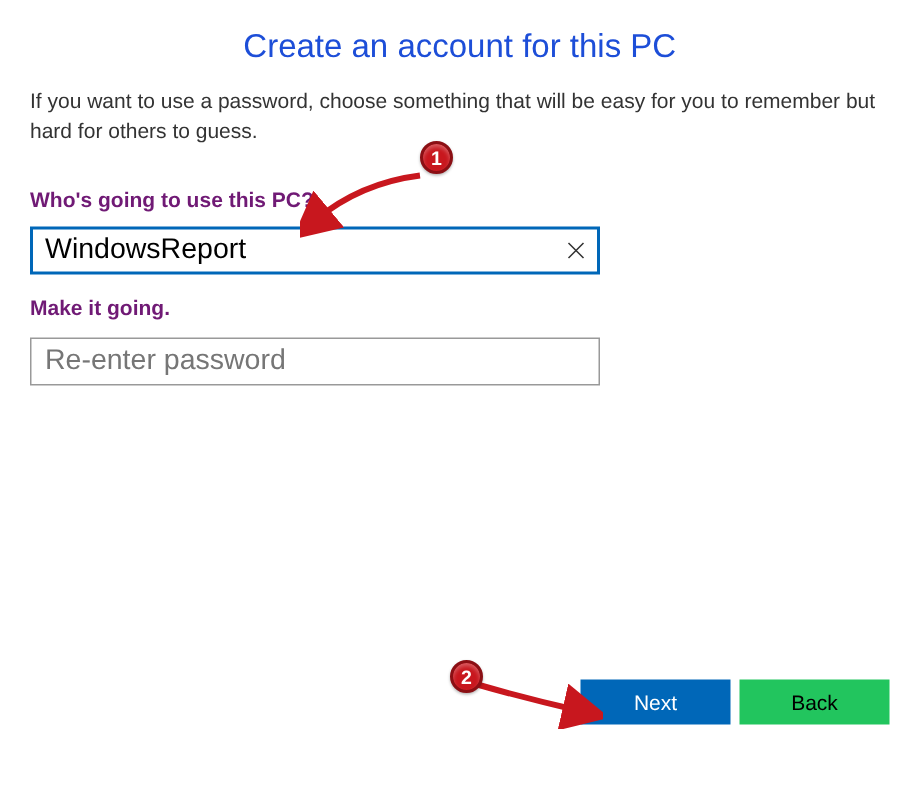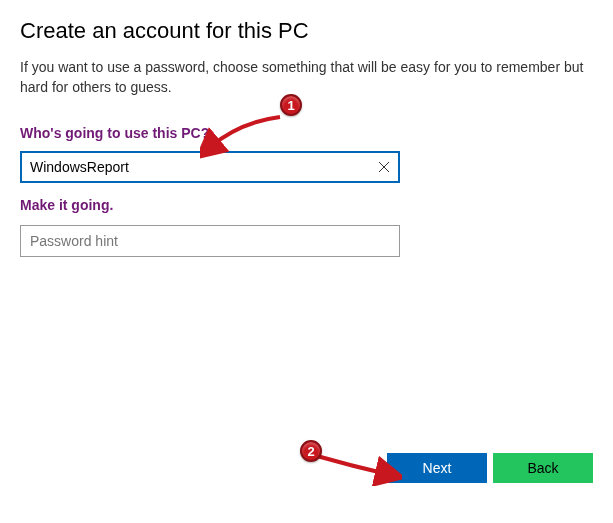--- a/index.html
+++ b/index.html
@@ -12,22 +12,23 @@
       background: #fff;
       width: 613px;
       height: 523px;
       padding: 18px 20px 20px 20px;
       position: relative;
       color: #000;
     }
     .title {
       font-size: 22px;
       font-weight: 400;
-      color: #000000;
+      color: #1d4ed8;
       margin-bottom: 14px;
+      text-align: center;
     }
     .subtitle {
       font-size: 14px;
       color: #333;
       line-height: 1.4;
       margin-bottom: 28px;
     }
     .section-label {
       font-size: 14px;
       font-weight: 600;
@@ -41,21 +42,21 @@
     }
     .input-wrap.focused input {
       border: 2px solid #0067b8;
       padding: 6px 34px 6px 8px;
     }
     input[type="text"], input[type="password"] {
       width: 100%;
       height: 32px;
       border: 1px solid #999;
       padding: 7px 34px 7px 9px;
-      font-size: 14px;
+      font-size: 19px;
       font-family: inherit;
       background: #fff;
       color: #000;
       outline: none;
     }
     input::placeholder {
       color: #767676;
     }
     .clear-btn {
       position: absolute;
@@ -140,21 +141,21 @@
     <svg width="12" height="12" viewBox="0 0 12 12">
         <path d="M1 1 L11 11 M11 1 L1 11" stroke="#333" stroke-width="1" fill="none"></path>
       </svg>
   </span>
 </div>
 
 <div class="section-label secure">Make it going.</div>
 
 <div class="input-stack">
   <div class="input-wrap">
-    <input type="text" placeholder="Password hint" style="">
+    <input type="password" placeholder="Re-enter password" style="">
   </div>
 </div>
 
 <div class="footer">
   <button class="btn btn-primary">Next</button>
   <button class="btn btn-secondary">Back</button>
 </div>
 
 <div class="anno" style="left:205px; top:100px;">
   <svg class="anno-arrow" width="90" height="50" style="left:-5px; top:12px;">

